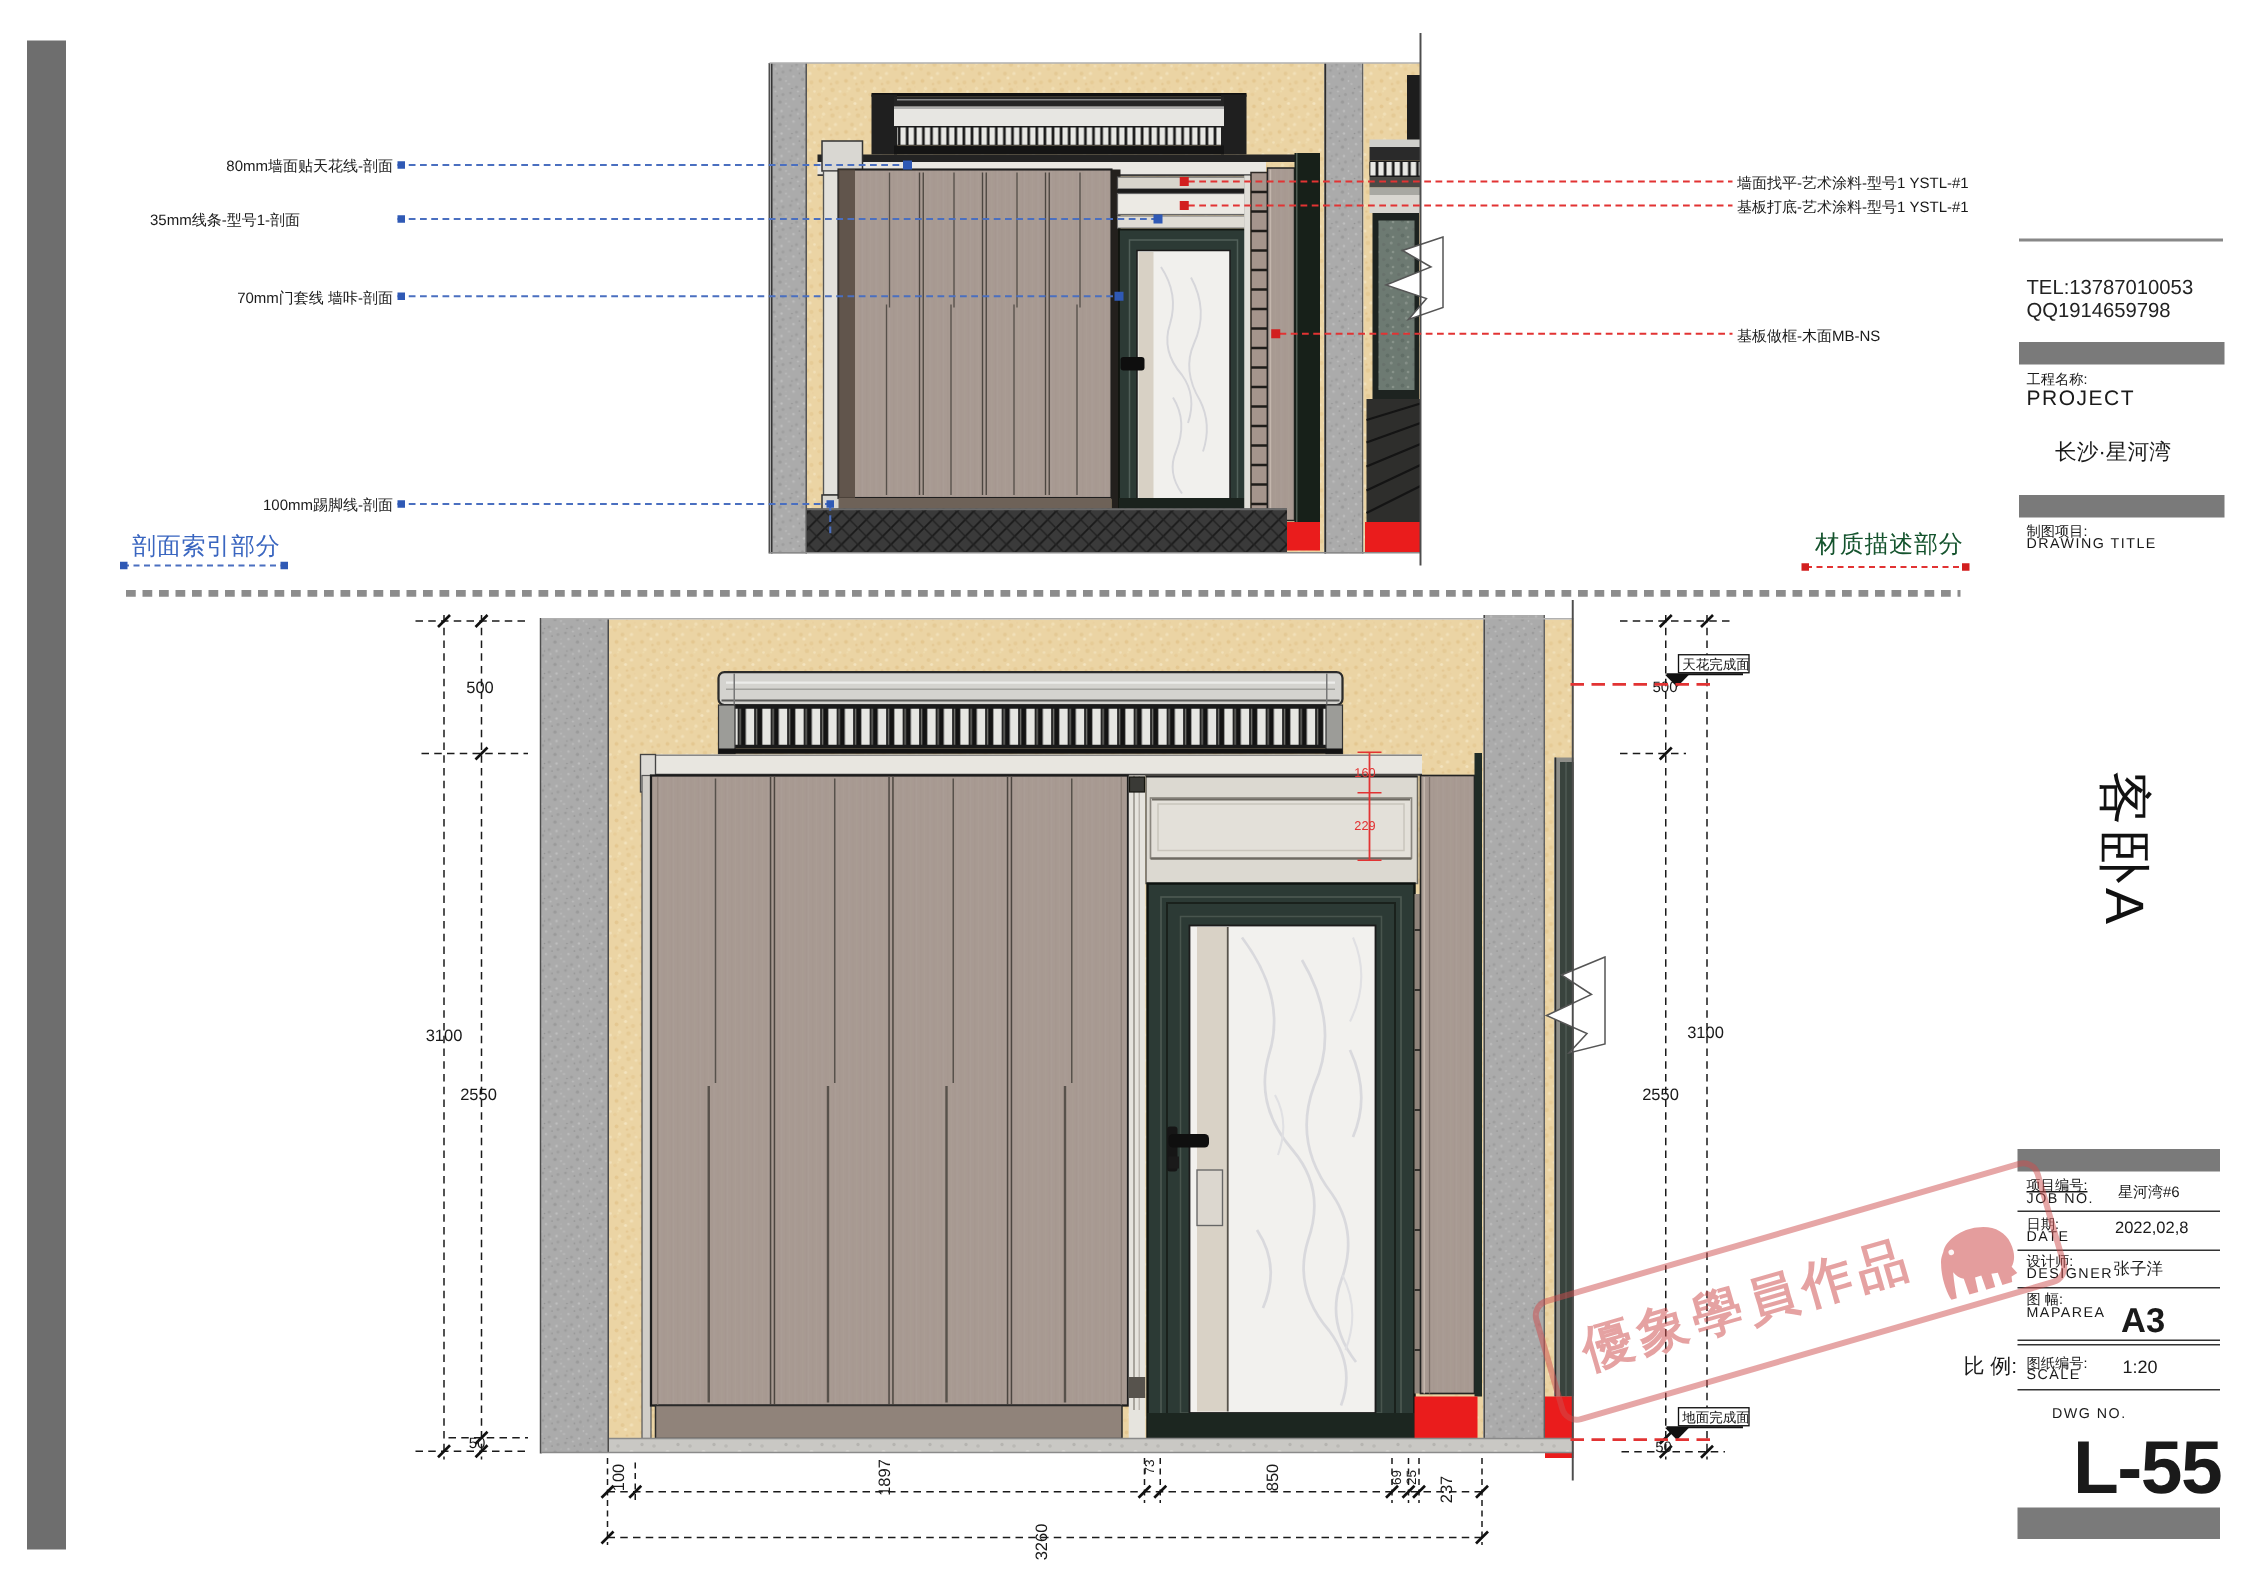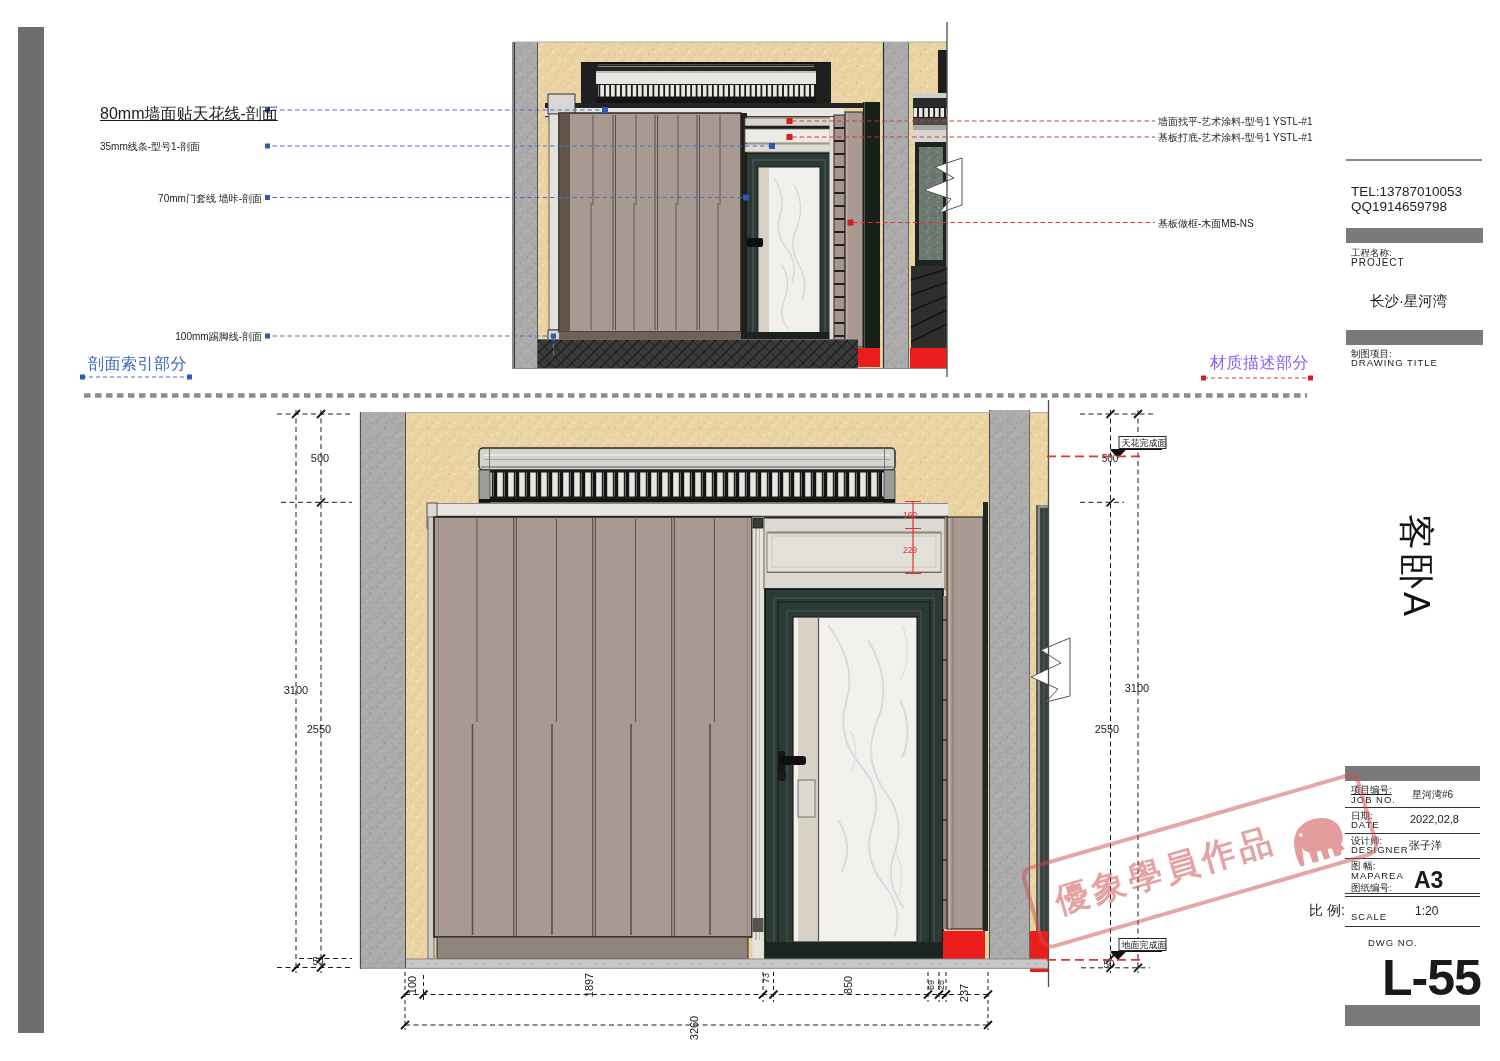--- a/index.html
+++ b/index.html
@@ -523,47 +523,47 @@
 
 <g>
 <line x1="1111" y1="951.5" x2="1162" y2="951.5" stroke="#111" stroke-width="1.2"></line>
 <path d="M1110,951.8 L1126,951.8 L1118,960 Z" fill="#111"></path>
 <rect x="1119" y="938.5" width="47" height="12" fill="#fff" stroke="#111" stroke-width="0.9"></rect>
 <text x="1121.5" y="948" font-size="9" fill="#111" font-family="Liberation Sans">地面完成面</text>
 <line x1="1047" y1="959.8" x2="1140" y2="959.8" stroke="#e23333" stroke-width="1.8" stroke-dasharray="9,5"></line>
 </g>
 </svg>
 
-<div class="t" style="left:100px;top:104px;width:162px;text-align:right;font-size:16px;text-decoration:underline;">80mm墙面贴天花线-剖面</div>
+<div class="t" style="left:100px;top:104px;width:162px;text-align:right;font-size:10px;">80mm墙面贴天花线-剖面</div>
 
 <div class="t" style="left:100px;top:140px;width:162px;text-align:left;font-size:10px;">35mm线条-型号1-剖面</div>
 
 <div class="t" style="left:100px;top:191.5px;width:162px;text-align:right;font-size:10px;">70mm门套线 墙咔-剖面</div>
 
 <div class="t" style="left:100px;top:330px;width:162px;text-align:right;font-size:10px;">100mm踢脚线-剖面</div>
 
 <div class="t" style="left:1158px;top:115px;font-size:10px;">墙面找平-艺术涂料-型号1 YSTL-#1</div>
 
 <div class="t" style="left:1158px;top:131px;font-size:10px;">基板打底-艺术涂料-型号1 YSTL-#1</div>
 
 <div class="t" style="left:1158px;top:216.5px;font-size:10px;">基板做框-木面MB-NS</div>
 
 <div class="t" style="left:88px;top:354px;font-size:16px;color:#3a66c0;letter-spacing:0.5px;">剖面索引部分</div>
 
-<div class="t" style="left:1210px;top:353px;font-size:16px;color:#8b5cf6;letter-spacing:0.5px;">材质描述部分</div>
+<div class="t" style="left:1210px;top:353px;font-size:16px;color:#14532d;letter-spacing:0.5px;">材质描述部分</div>
 
 <div style="position:absolute;left:1346px;top:159px;width:136px;height:2px;background:#888;"></div>
 
 <div class="t" style="left:1351px;top:184px;font-size:13.5px;color:#222;">TEL:13787010053</div>
 <div class="t" style="left:1351px;top:199px;font-size:13.5px;color:#222;">QQ1914659798</div>
 
 <div style="position:absolute;left:1346px;top:228px;width:137px;height:15px;background:#7a7a7a;"></div>
 
 <div class="t" style="left:1351px;top:247px;font-size:9.5px;">工程名称:</div>
-<div class="t" style="left:1351px;top:256.5px;font-size:10px;letter-spacing:1px;">PROJECT</div>
+<div class="t" style="left:1351px;top:256.5px;font-size:14px;letter-spacing:1px;">PROJECT</div>
 
 <div class="t" style="left:1370px;top:292px;font-size:14.5px;">长沙·星河湾</div>
 
 <div style="position:absolute;left:1346px;top:330px;width:137px;height:15px;background:#7a7a7a;"></div>
 
 <div class="t" style="left:1351px;top:347.5px;font-size:9.5px;">制图项目:</div>
 <div class="t" style="left:1351px;top:357px;font-size:9.5px;letter-spacing:1px;">DRAWING TITLE</div>
 
 <div class="t" style="left:1363px;top:542px;font-size:36px;color:#111;transform:rotate(90deg);letter-spacing:3px;">客卧A</div>
 
@@ -588,21 +588,21 @@
 <div class="t" style="left:1351px;top:869.5px;font-size:9.5px;letter-spacing:1px;">MAPAREA</div>
 <div class="t" style="left:1414px;top:867px;font-size:23px;font-weight:bold;">A3</div>
 <div style="position:absolute;left:1345px;top:893px;width:135px;height:1px;background:#333;"></div>
 <div style="position:absolute;left:1345px;top:896px;width:135px;height:1px;background:#333;"></div>
 
 <div class="t" style="left:1309px;top:901.5px;font-size:14px;">比 例:</div>
 <div class="t" style="left:1351px;top:911px;font-size:9.5px;letter-spacing:1px;">SCALE</div>
 <div class="t" style="left:1415px;top:904px;font-size:12px;">1:20</div>
 <div style="position:absolute;left:1345px;top:925.5px;width:135px;height:1.5px;background:#333;"></div>
 
-<div class="t" style="left:1351px;top:882px;font-size:9.5px;">图纸编号:</div>
+<div class="t" style="left:1351px;top:903px;font-size:9.5px;">图纸编号:</div>
 <div class="t" style="left:1368px;top:937px;font-size:9.5px;letter-spacing:1px;">DWG NO.</div>
 
 <div class="t" style="left:1382px;top:949px;font-size:50px;font-weight:bold;letter-spacing:-1px;">L-55</div>
 
 <div style="position:absolute;left:1345px;top:1005px;width:135px;height:21px;background:#7a7a7a;"></div>
 
 <div style="position:absolute;left:1024px;top:818px;width:352px;height:86px;transform:rotate(-16.2deg);transform-origin:50% 50%;border:4.5px solid rgba(206,77,77,0.5);border-radius:12px;box-sizing:border-box;">
   <div style="position:absolute;left:22px;top:0px;font-size:34px;font-weight:bold;color:rgba(206,77,77,0.52);letter-spacing:4px;line-height:77px;font-family:'Liberation Sans',sans-serif;">優象學員作品</div>
 
   <svg width="62" height="56" viewBox="0 0 100 90" style="position:absolute;right:22px;top:24px;">

